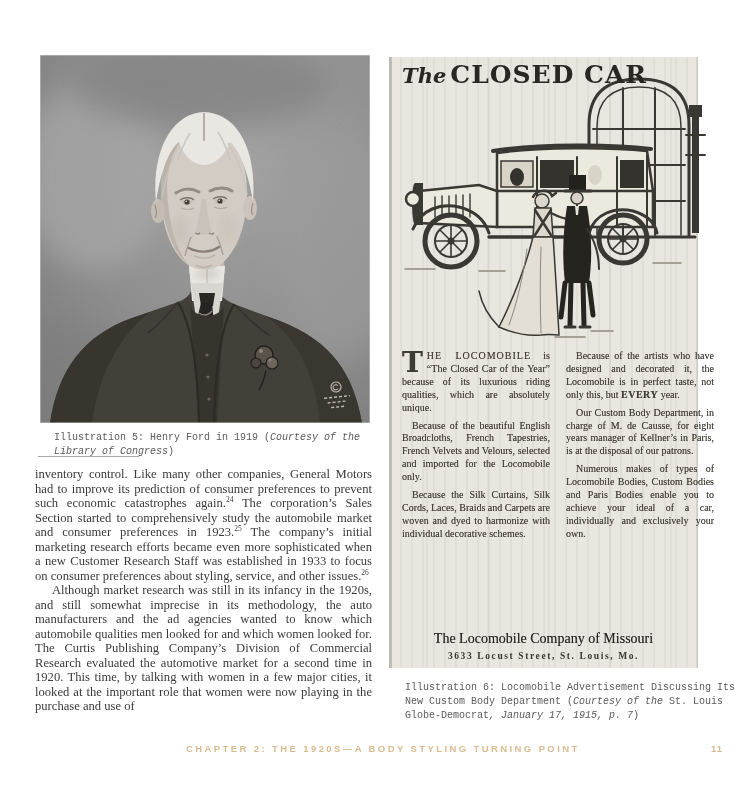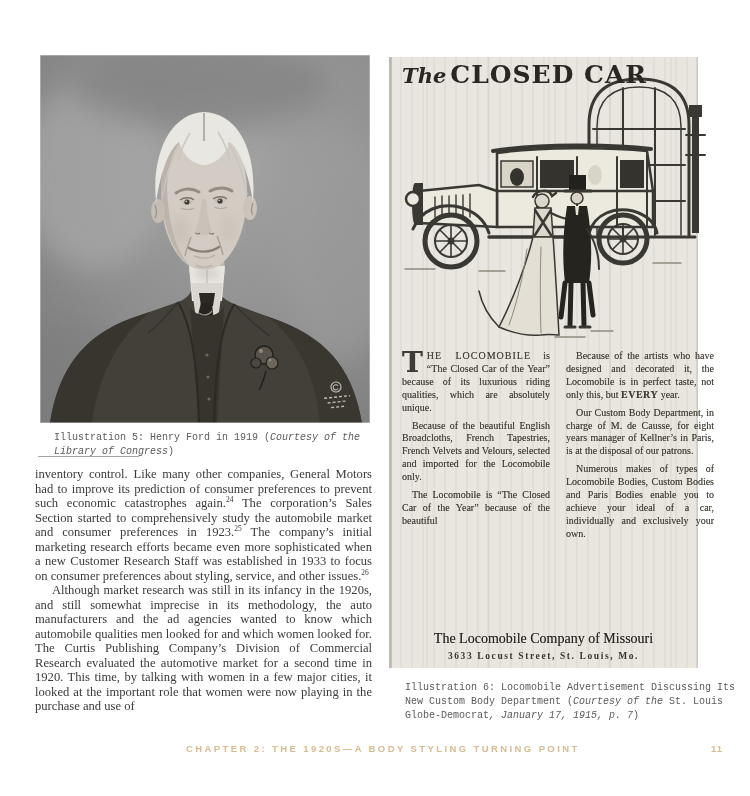--- a/index.html
+++ b/index.html
@@ -284,21 +284,21 @@
       <div class="hl-line">
         <span class="hl-script">The</span>
         <span class="hl-caps">CLOSED CAR</span>
       </div>
     </div>
 
     <div class="ad-columns">
       <div class="ad-col">
           <p class="nodent"><span class="dropcap">T</span><span class="caps">HE LOCOMOBILE</span><span> is “The Closed Car of the Year” because of its luxurious riding qualities, which are absolutely unique.</span></p>
           <p><span>Because of the beautiful English Broadcloths, French Tapestries, French Velvets and Velours, selected and imported for the Locomobile only.</span></p>
-          <p><span>The Locomobile is “The Closed Car of the Year” because of the beautiful</span></p>
+          <p><span>Because the Silk Curtains, Silk Cords, Laces, Braids and Carpets are woven and dyed to harmonize with individual decorative schemes.</span></p>
         </div>
       <div class="ad-col">
           <p><span>Because of the artists who have designed and decorated it, the Locomobile is in perfect taste, not only this, but </span><span class="bd">EVERY</span><span> year.</span></p>
           <p><span>Our Custom Body Department, in charge of M. de Causse, for eight years manager of Kellner’s in Paris, is at the disposal of our patrons.</span></p>
           <p><span>Numerous makes of types of Locomobile Bodies, Custom Bodies and Paris Bodies enable you to achieve your ideal of a car, individually and exclusively your own.</span></p>
         </div>
     </div>
 
     <div class="ad-company">The Locomobile Company of Missouri</div>
     <div class="ad-address">3633 Locust Street, St. Louis, Mo.</div>

